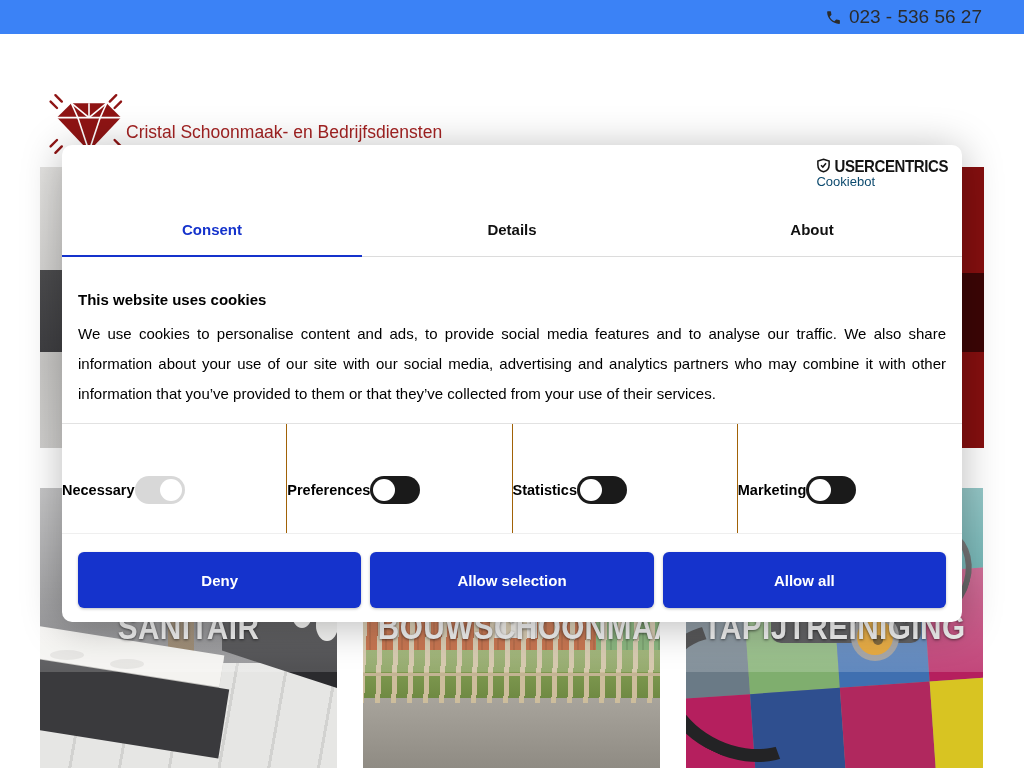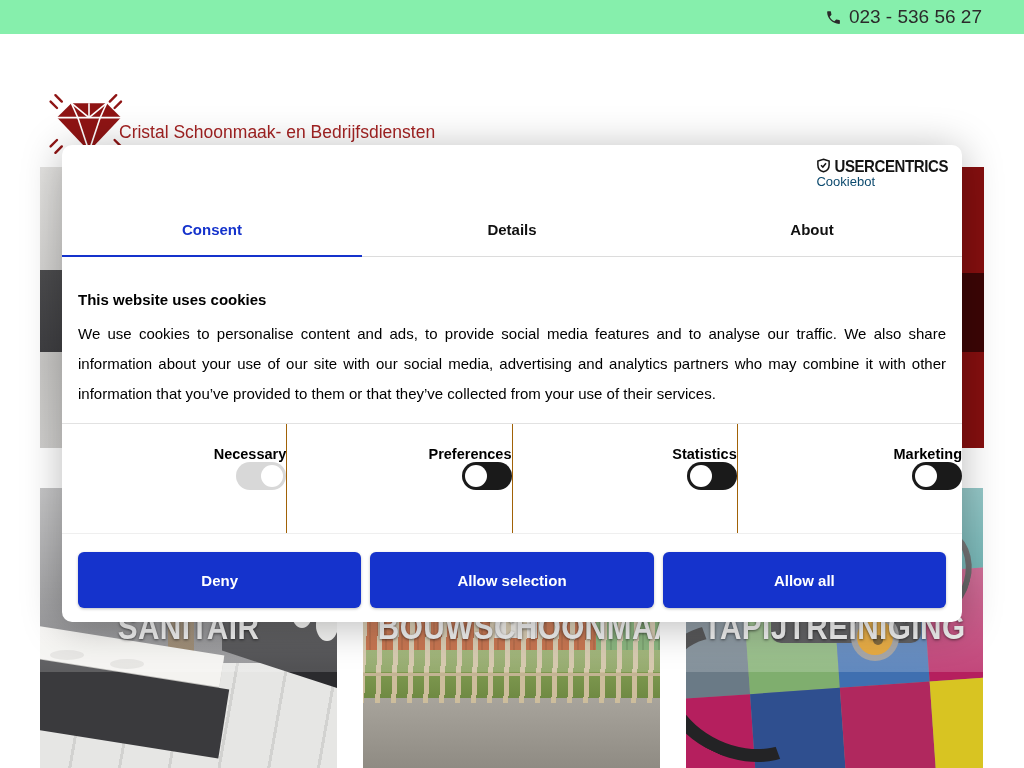--- a/index.html
+++ b/index.html
@@ -1,30 +1,30 @@
 <!DOCTYPE html>
 <html><head>
 <meta charset="utf-8">
 <style>
   * { margin:0; padding:0; box-sizing:border-box; }
   html,body { width:1024px; height:768px; overflow:hidden; background:#fff;
               font-family:"Liberation Sans", sans-serif; }
   .stage { position:relative; width:1024px; height:768px; background:#fff; overflow:hidden; }
 
   
-  .topbar { position:absolute; top:0; left:0; width:1024px; height:34px; background:#86efac;
+  .topbar { position:absolute; top:0; left:0; width:1024px; height:34px; background:#3b82f6;
             display:flex; align-items:center; justify-content:flex-end; padding-right:42px; }
   .topbar a { display:flex; align-items:center; gap:7px; text-decoration:none; color:#2b2b2b;
               font-size:19px; }
   .phone-svg { width:17px; height:17px; fill:#2b2b2b; }
 
   
   .header { position:absolute; top:34px; left:0; width:1024px; height:133px; background:#fff; }
   .logo { position:absolute; left:48px; top:50px; width:82px; height:80px; cursor:pointer; }
-  .company { position:absolute; left:119px; top:88px; font-size:17.5px; color:#a32222; }
+  .company { position:absolute; left:126px; top:88px; font-size:17.5px; color:#a32222; }
   .nav { position:absolute; right:46px; top:89px; display:flex; gap:15px; align-items:center; }
   .nav-item { color:#9e1b1b; font-size:15.5px; letter-spacing:.2px; cursor:pointer;
               display:flex; align-items:center; gap:4px; white-space:nowrap; }
   .caret { width:0; height:0; border-left:4px solid transparent; border-right:4px solid transparent;
            border-top:5px solid #9e1b1b; display:inline-block; margin-top:2px; }
 
   
   .hero { position:absolute; left:40px; top:167px; width:944px; height:281px; overflow:hidden;
           background:linear-gradient(180deg,#e3e2e0 0%,#d6d5d3 30%,#c9c8c6 70%,#cfcecc 100%); }
   .hero-band { position:absolute; left:0; top:103px; width:922px; height:82px;
@@ -107,21 +107,21 @@
   .uc-product { font-size:13px; color:#0c4a6e; }
   .tabs { position:absolute; left:0; top:58px; width:100%; height:54px; display:flex; }
   .tab { flex:1; display:flex; align-items:center; justify-content:center; font-size:15px;
          font-weight:bold; color:#111; cursor:pointer; border-bottom:1px solid #dcdcdc; }
   .tab.active { color:#1533cc; border-bottom:2px solid #1533cc; }
   .dlg-heading { position:absolute; left:16px; top:146px; font-size:15px; font-weight:bold; color:#000;text-align:center; }
   .dlg-body { position:absolute; left:16px; right:16px; top:174px; font-size:15px; line-height:30px;
               color:#000; text-align:justify; }
   .cats { position:absolute; left:0; top:278px; width:100%; height:111px; display:flex;
           border-top:1px solid #e2e2e2; border-bottom:1px solid #efefef; }
-  .cat { flex:1; display:flex; flex-direction:column; align-items:flex-end; padding-top:22px; }
+  .cat { flex:1; display:flex; align-items:center; padding-top:22px; }
   .cat + .cat { border-left:1px solid #a16207; }
   .cat-label { font-size:14.5px; font-weight:bold; color:#000; }
   .toggle { position:relative; width:50px; height:28px; border-radius:14px; border:none; cursor:pointer; }
   .toggle .knob { position:absolute; top:3px; width:22px; height:22px; border-radius:50%; background:#fff; }
   .toggle.disabled-on { background:#d8d8d8; cursor:default; }
   .toggle.disabled-on .knob { right:3px; background:#fff; }
   .toggle.off-dark { background:#1a1a1a; }
   .toggle.off-dark .knob { left:3px; }
   .btn-row { position:absolute; left:16px; right:16px; top:407px; display:flex; gap:9px; }
   .cb-btn { flex:1; height:56px; background:#1533cc; color:#fff; font-family:"Liberation Sans",sans-serif;

